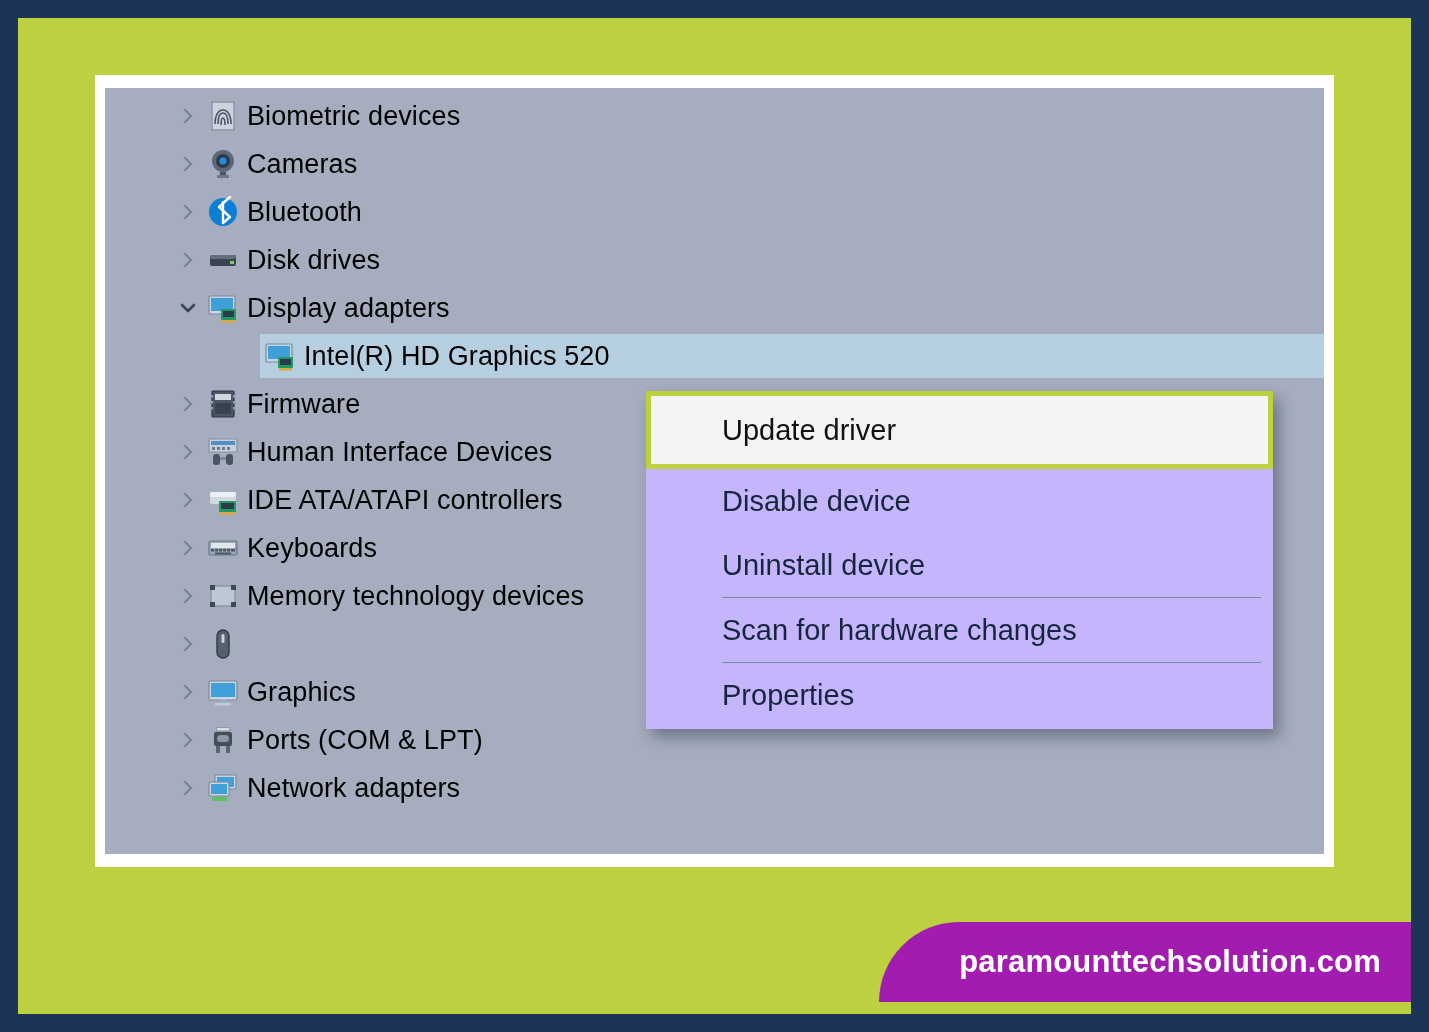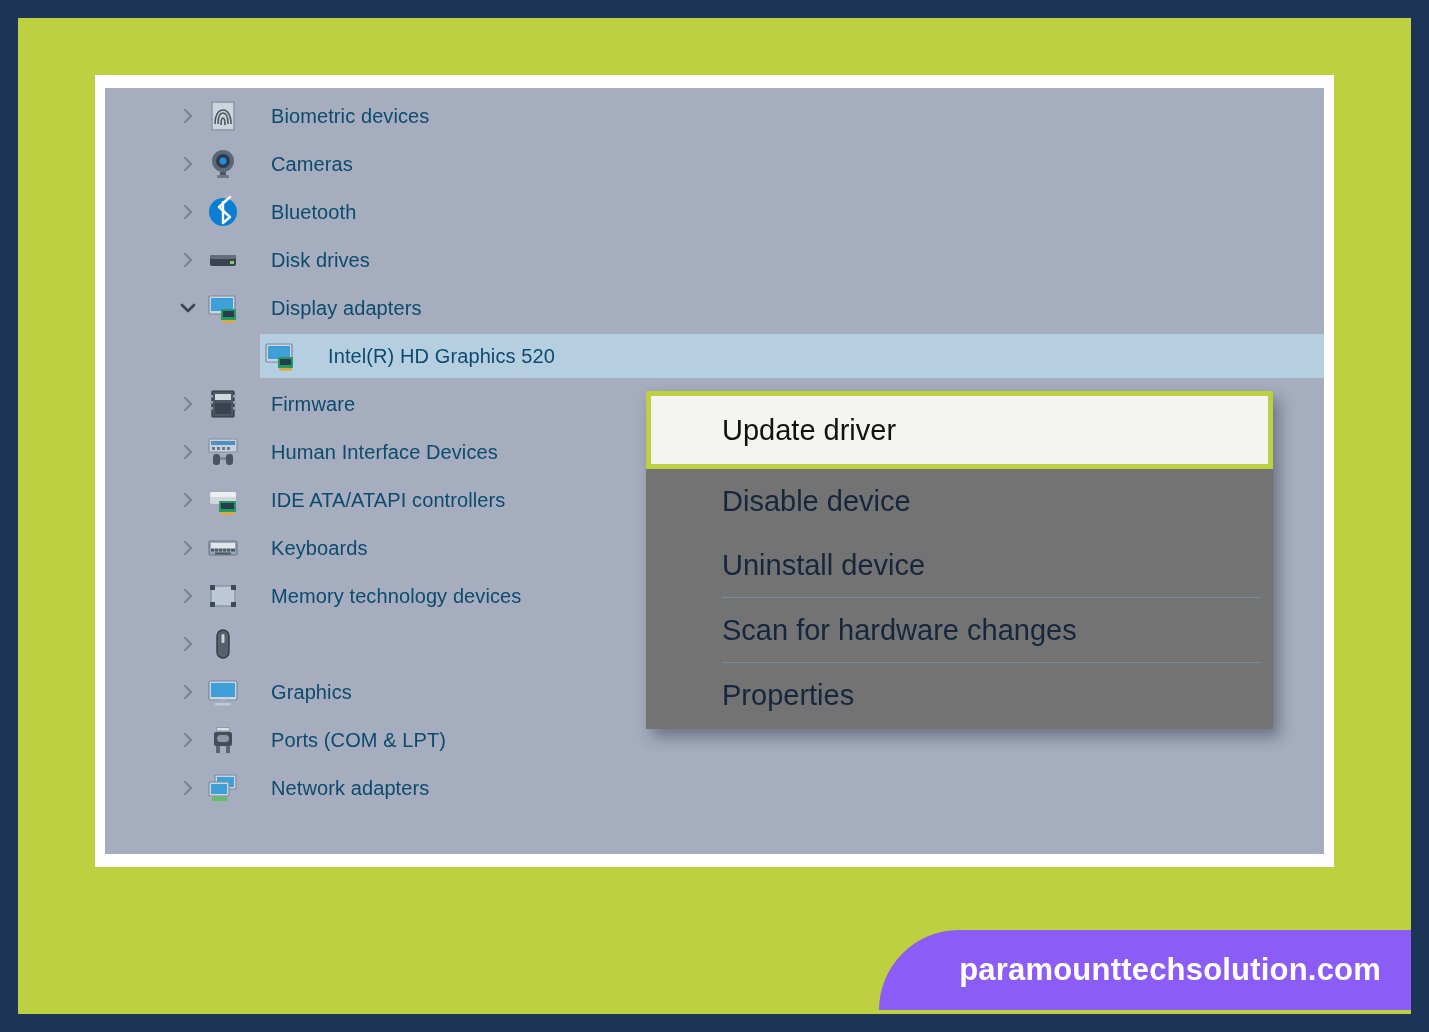--- a/index.html
+++ b/index.html
@@ -86,35 +86,35 @@
     height: 34px;
     position: relative;
     z-index: 2;
     display: flex;
     align-items: center;
     justify-content: center;
   }
   .tree-icon svg { display: block; }
 
   .tree-label {
-    margin-left: 28px;
-    font-size: 20px;
-    color: #0c4a6e;
+    margin-left: 4px;
+    font-size: 27px;
+    color: #000000;
     letter-spacing: .1px;
     position: relative;
     z-index: 2;
   }
 
   
   .ctx-menu {
     position: absolute;
     left: 541px;             
     top: 303px;
     width: 627px;
-    background: #737373;
+    background: #c4b5fd;
     box-shadow: 6px 8px 14px rgba(40,50,65,.45);
     z-index: 20;
     padding-bottom: 2px;
   }
 
   .ctx-item {
     position: relative;
     height: 64px;
     display: flex;
     align-items: center;
@@ -135,24 +135,24 @@
   .ctx-sep {
     height: 1px;
     background: #7e889b;
     margin: 0 12px 0 76px;
   }
 
   
   .brand-bar {
     position: absolute;
     right: 0;
-    bottom: 4px;
+    bottom: 12px;
     width: 532px;
     height: 80px;
-    background: #8b5cf6;
+    background: #a21caf;
     border-top-left-radius: 80px;
     display: flex;
     align-items: center;
     justify-content: flex-end;
     padding-right: 30px;
   }
   .brand-text {
     color: #ffffff;
     font-size: 31px;
     font-weight: bold;

